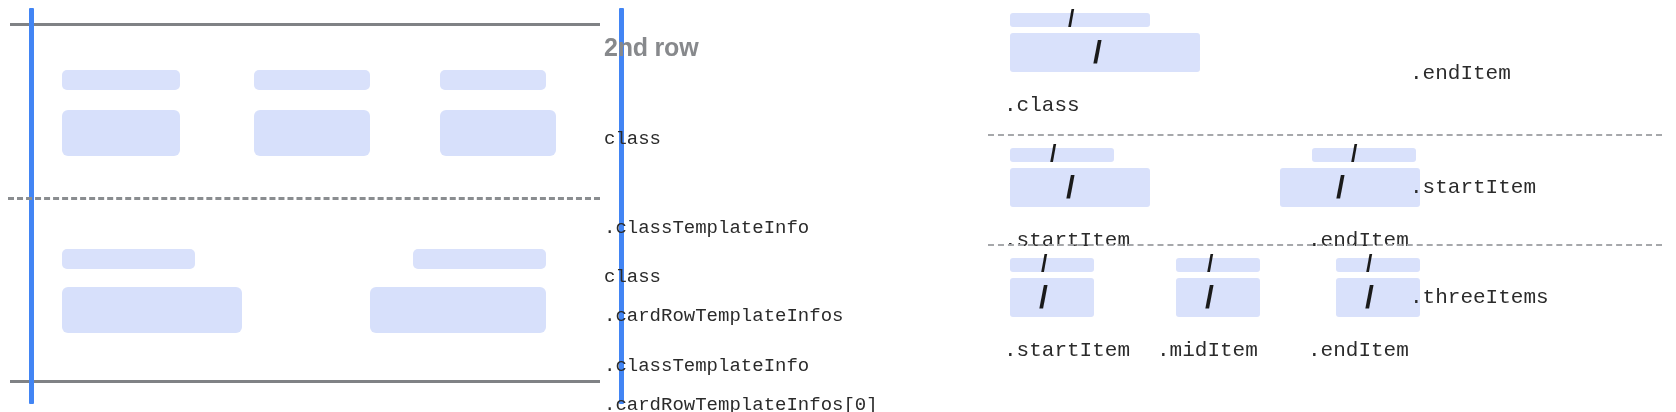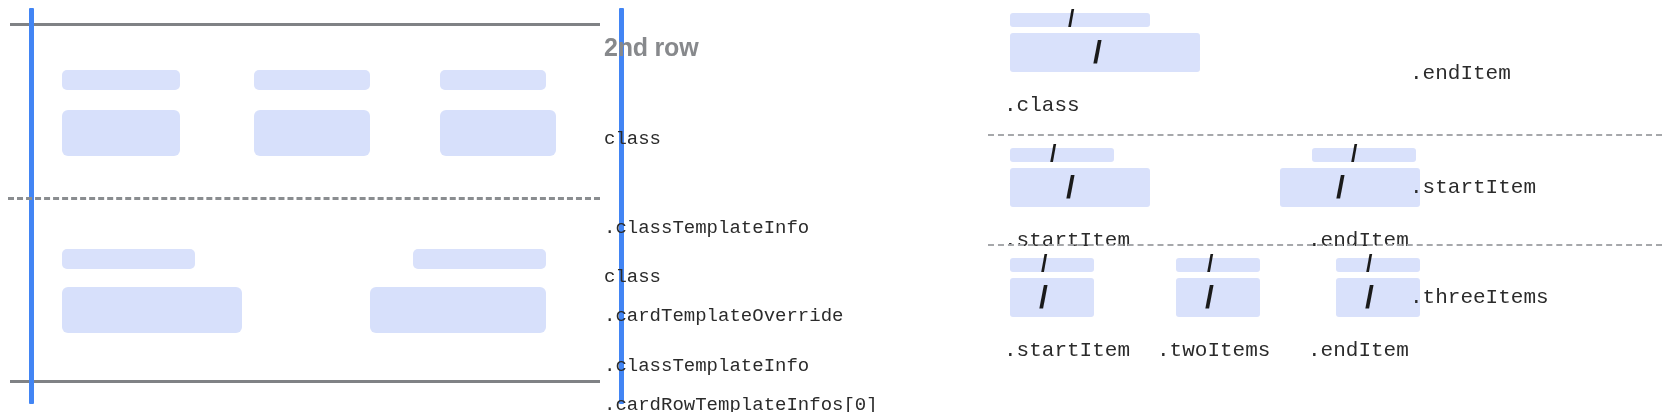--- a/index.html
+++ b/index.html
@@ -160,21 +160,21 @@
   <div class="ph big" style="left:370px; top:287px; width:176px; height:46px;"></div>
 </div>
 
 <div id="mid-col">
 
   <div class="row-block" style="top:32px;">
     <div class="row-title">2nd row</div>
     <div class="code-lines">
       <div>class</div>
       <div>.classTemplateInfo</div>
-      <div>.cardTemplateOverride</div>
+      <div>.cardRowTemplateInfos</div>
       <div>.cardRowTemplateInfos[0]</div>
     </div>
   </div>
 
   <div class="row-block" style="top:204px;">
     <div class="code-lines">
       <div>class</div>
       <div>.classTemplateInfo</div>
       
       
@@ -230,21 +230,21 @@
     <div class="slot-label" style="left:30px; top:339px;">.startItem</div>
   </div>
 
   <div class="slot">
     <div class="bar-sm" style="left:202px; top:258px; width:84px; height:14px;"></div>
     <div class="slash" style="left:233px; top:253px; font-size:23px;">/</div>
 
     <div class="bar-lg" style="left:202px; top:278px; width:84px; height:39px;"></div>
     <div class="slash" style="left:231px; top:281px; font-size:32px;">/</div>
 
-    <div class="slot-label" style="left:183px; top:339px;">.twoItems</div>
+    <div class="slot-label" style="left:183px; top:339px;">.midItem</div>
   </div>
 
   <div class="slot">
     <div class="bar-sm" style="left:362px; top:258px; width:84px; height:14px;"></div>
     <div class="slash" style="left:392px; top:253px; font-size:23px;">/</div>
 
     <div class="bar-lg" style="left:362px; top:278px; width:84px; height:39px;"></div>
     <div class="slash" style="left:391px; top:281px; font-size:32px;">/</div>
 
     <div class="slot-label" style="left:334px; top:339px;">.endItem</div>

